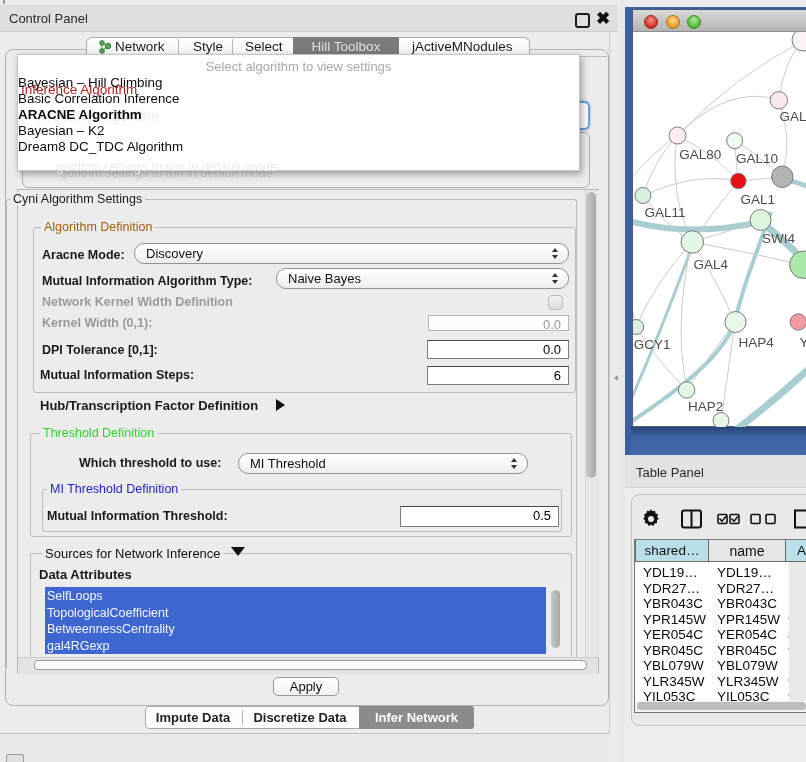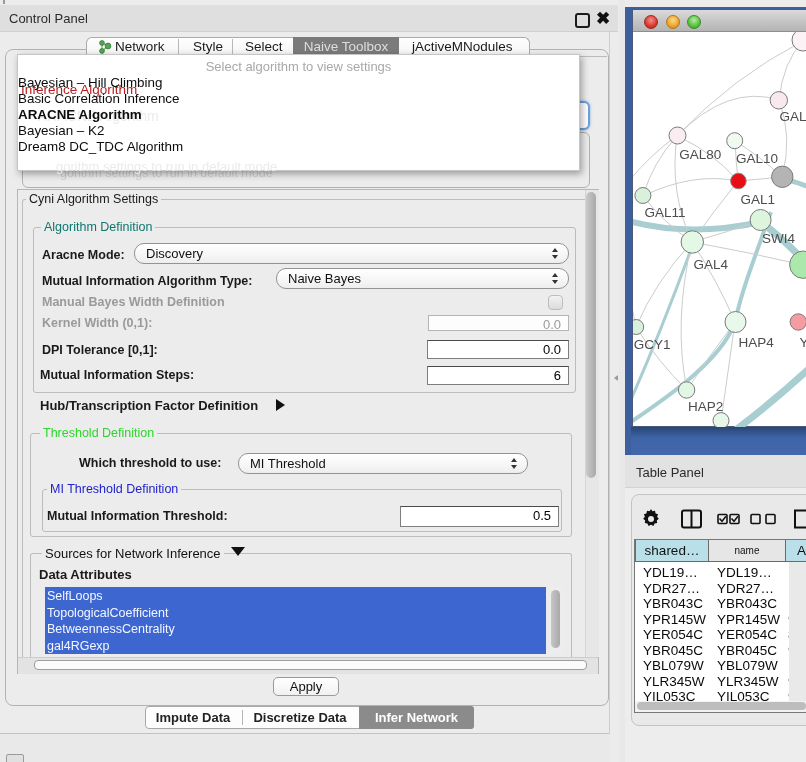--- a/index.html
+++ b/index.html
@@ -35,38 +35,38 @@
 
 <div class="ab" style="left:5px;top:49px;width:602px;height:655px;border:1px solid #b2b2b2;border-radius:8px;background:#ececec;"></div>
 
 <div class="ab" style="left:22px;top:132px;width:566px;height:54px;border:1px solid #b0b0b0;border-radius:6px;background:#ececec;"></div>
 <div class="ab" style="left:60px;top:166px;font-size:12.5px;color:#d0d0d0;white-space:nowrap;">gorithm settings to run in default mode</div>
 
 <div class="ab" style="left:560px;top:101px;width:26px;height:25px;border:2px solid #6f9fd8;border-radius:6px;box-shadow:0 0 3px #86b2e4;background:#fff;"></div>
 
 <div class="ab" style="left:17px;top:189px;width:582px;height:485px;border:1px solid #b6b6b6;box-sizing:border-box;background:#ececec;"></div>
 
-<div class="grp" style="left:22px;top:199px;width:571px;height:470px;border-bottom:none;">
+<div class="grp" style="left:6px;top:199px;width:571px;height:470px;border-bottom:none;">
   <div class="gt" style="left:3px;color:#1a1a1a;">Cyni Algorithm Settings</div>
 </div>
 
 <div class="grp" style="left:33px;top:227px;width:543px;height:166px;">
-  <div class="gt" style="left:7px;color:#0f766e;">Algorithm Definition</div>
+  <div class="gt" style="left:7px;color:#a16207;">Algorithm Definition</div>
 </div>
 <div class="lbl" style="left:42px;top:248px;">Aracne Mode:</div>
 <div class="combo" style="left:134px;top:243px;width:435px;height:21px;">
     <span class="tx">Discovery</span>
     <span class="arr"></span>
   </div>
 <div class="lbl" style="left:42px;top:274px;">Mutual Information Algorithm Type:</div>
 <div class="combo" style="left:276px;top:268px;width:293px;height:21px;">
     <span class="tx">Naive Bayes</span>
     <span class="arr"></span>
   </div>
-<div class="glbl" style="left:42px;top:295px;">Manual Bayes Width Definition</div>
+<div class="glbl" style="left:42px;top:295px;">Network Kernel Width Definition</div>
 <div class="ab" style="left:548px;top:295px;width:13px;height:13px;background:linear-gradient(#f2f2f2,#dcdcdc);border:1px solid #bdbdbd;border-radius:4px;"></div>
 <div class="glbl" style="left:42px;top:316px;">Kernel Width (0,1):</div>
 <div class="field" style="left:428px;top:315px;width:141px;height:16px;border-color:#b5b5b5;color:#9a9a9a;background:#fdfdfd;">0.0</div>
 <div class="lbl" style="left:42px;top:343px;">DPI Tolerance [0,1]:</div>
 <div class="field" style="left:427px;top:340px;width:142px;height:19px;">0.0</div>
 <div class="lbl" style="left:40px;top:368px;">Mutual Information Steps:</div>
 <div class="field" style="left:427px;top:366px;width:142px;height:19px;">6</div>
 
 <div class="lbl" style="left:40px;top:398px;font-size:13px;">Hub/Transcription Factor Definition</div>
 <div class="ab" style="left:276px;top:399px;width:0;height:0;border-top:6px solid transparent;border-bottom:6px solid transparent;border-left:9px solid #111;"></div>
@@ -124,21 +124,21 @@
     <line x1="4" y1="11" x2="10" y2="6" stroke="#7aa87a" stroke-width="1.2"></line>
     <circle cx="4" cy="3" r="2.4" fill="#57a357" stroke="#2e7d2e" stroke-width="0.8"></circle>
     <circle cx="10" cy="6" r="2.9" fill="#57a357" stroke="#2e7d2e" stroke-width="0.8"></circle>
     <circle cx="4" cy="11" r="2.4" fill="#57a357" stroke="#2e7d2e" stroke-width="0.8"></circle>
   </svg>
   <span class="ab" style="left:29px;top:2px;">Network</span>
   <span class="ab" style="left:92px;top:2px;width:1px;height:16px;background:#b8b8b8;"></span>
   <span class="ab" style="left:107px;top:2px;">Style</span>
   <span class="ab" style="left:145.5px;top:2px;width:1px;height:16px;background:#b8b8b8;"></span>
   <span class="ab" style="left:159px;top:2px;">Select</span>
-  <span class="ab" style="left:207px;top:0;width:106px;height:20px;background:#7b7b7b;color:#dedede;text-align:center;line-height:20px;">Naive Toolbox</span>
+  <span class="ab" style="left:207px;top:0;width:106px;height:20px;background:#7b7b7b;color:#dedede;text-align:center;line-height:20px;">Hill Toolbox</span>
   <span class="ab" style="left:326px;top:2px;">jActiveMNodules</span>
 </div>
 <div class="ab" style="left:528px;top:56px;width:79px;height:1px;background:#bbb;"></div>
 
 <div class="ab" style="left:17px;top:54px;width:563px;height:117px;background:#fff;border:1px solid #c6c6c6;box-shadow:2px 3px 7px rgba(0,0,0,0.35);box-sizing:border-box;padding-top:4px;">
   <div style="text-align:center;font-size:13px;color:#a8a8a8;height:16px;line-height:16px;">Select algorithm to view settings</div>
   <div class="ab" style="left:3px;top:27px;font-size:13.5px;color:#b91c1c;">Inference Algorithm</div>
   <div class="ab" style="left:20px;top:53px;font-size:14px;color:#ebebeb;">ARACNE Algorithm</div>
   <div class="ab" style="left:38px;top:104px;font-size:13px;color:#ebebeb;">gorithm settings to run in default mode</div>
   <div class="popitem">Bayesian – Hill Climbing</div>
@@ -248,21 +248,21 @@
     <rect x="111" y="6.5" width="9" height="9" rx="1"></rect>
     <rect x="126" y="6.5" width="9" height="9" rx="1"></rect>
   </g>
   <g stroke="#111" stroke-width="2" fill="none">
     <path d="M155,2.5 h14 v17 h-14 z"></path>
   </g>
 </svg>
 
 <div class="ab" style="left:635px;top:539px;width:171px;height:23px;box-sizing:border-box;">
   <span class="ab" style="left:0;top:0;width:74px;height:23px;background:#b9dfe9;border:1px solid #6a6a6a;box-sizing:border-box;text-align:center;font-size:13.5px;line-height:22px;color:#111;">shared…</span>
-  <span class="ab" style="left:74px;top:0;width:77px;height:23px;background:#e6e6e6;border:1px solid #6a6a6a;border-left:none;box-sizing:border-box;text-align:center;font-size:10px;line-height:22px;color:#111;">name</span>
+  <span class="ab" style="left:74px;top:0;width:77px;height:23px;background:#e6e6e6;border:1px solid #6a6a6a;border-left:none;box-sizing:border-box;text-align:center;font-size:14px;line-height:22px;color:#111;">name</span>
   <span class="ab" style="left:151px;top:0;width:25px;height:23px;background:#b9dfe9;border:1px solid #6a6a6a;border-left:none;box-sizing:border-box;font-size:13.5px;line-height:22px;color:#111;padding-left:11px;">A</span>
 </div>
 <div class="ab" style="left:634px;top:539px;width:172px;height:174px;border:1px solid #787878;border-right:none;box-sizing:border-box;"></div>
 <div class="ab" style="left:635px;top:562px;width:154px;height:139px;background:#fff;overflow:hidden;font-size:13.5px;color:#0a0a0a;">
   <div class="ab" style="left:8px;top:3px;line-height:15.5px;">YDL19…<br>YDR27…<br>YBR043C<br>YPR145W<br>YER054C<br>YBR045C<br>YBL079W<br>YLR345W<br>YIL053C</div>
   <div class="ab" style="left:82px;top:3px;line-height:15.5px;">YDL19…<br>YDR27…<br>YBR043C<br>YPR145W<br>YER054C<br>YBR045C<br>YBL079W<br>YLR345W<br>YIL053C</div>
   <div class="ab" style="left:153px;top:3px;line-height:15.5px;">13<br>12<br><br>9.<br>8.<br>9.<br><br>9.<br>9.</div>
 </div>
 <div class="ab" style="left:635px;top:701px;width:171px;height:11px;background:#f2f2f2;"></div>
 <div class="ab" style="left:637px;top:702px;width:169px;height:8px;background:#bdbdbd;border-radius:4px;"></div>

